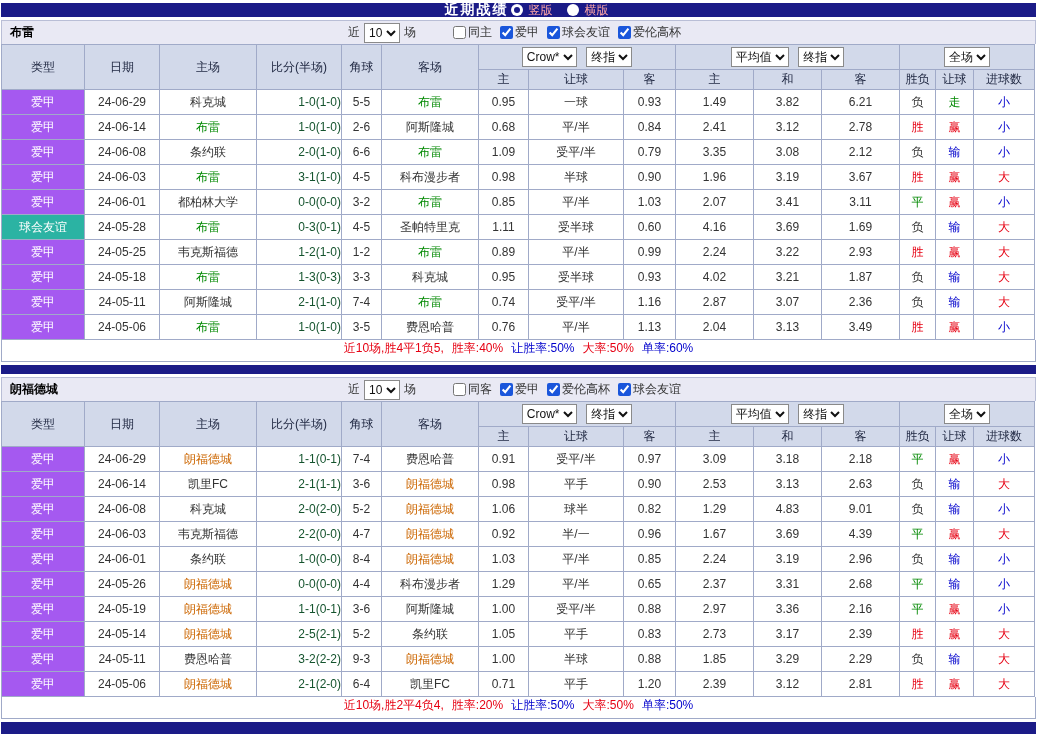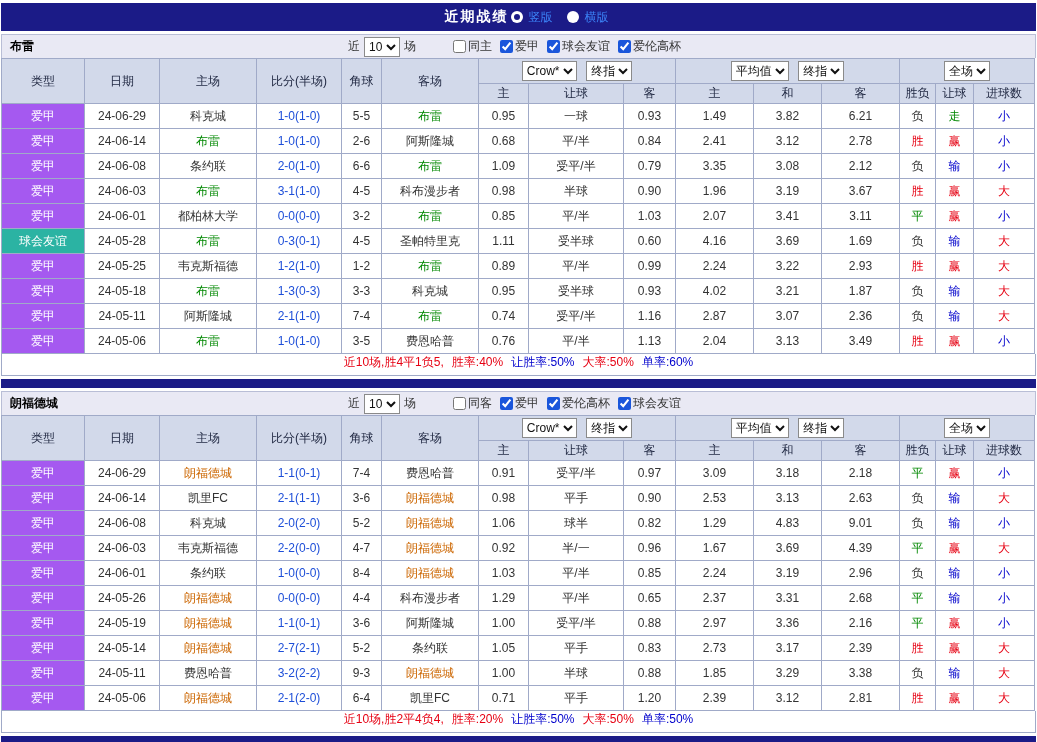--- a/index.html
+++ b/index.html
@@ -9,35 +9,35 @@
     font-family:"Liberation Sans","DejaVu Sans",sans-serif;
     font-size:12px;
     color:#333;
   }
   .page { width:1035px; margin:0 1px; }
 
   
   .topbar {
     margin-top:3px;
     background:#1b1b87;
-    height:28px;
+    height:14px;
     display:flex; align-items:center; justify-content:center; gap:2px;
     color:#fff;
     padding-left:24px;
   }
   .topbar .title { font-size:14px; font-weight:bold; letter-spacing:2px; }
   .radio-group { display:flex; align-items:center; gap:6px; }
   .radio {
     width:12px; height:12px; border-radius:50%;
     background:#fff; display:inline-flex; align-items:center; justify-content:center;
     cursor:pointer;
   }
   .radio i { display:block; width:6px; height:6px; border-radius:50%; background:transparent; }
   .radio.sel i { background:#1b1b87; }
-  .radio-label { color:#3b82f6; font-size:12px; margin-right:8px; }
+  .radio-label { color:#fca5a5; font-size:12px; margin-right:8px; }
 
   
   .section { margin-top:3px; }
   .secbar {
     position:relative;
     background:#e9e9f4;
     border:1px solid #b9bed6; border-bottom:none;
     height:24px;
     display:flex; align-items:center; justify-content:center;
   }
@@ -71,21 +71,21 @@
   tbody td { background:#fff; }
   td.type { color:#fff; }
   .t-league { background:#a559f0; }
   .t-friendly { background:#2bb3a3; }
 
   .c-red    { color:#e60012; }
   .c-blue   { color:#0000cc; }
   .c-green  { color:#008800; }
   .c-dark   { color:#333333; }
   .c-orange { color:#cc6600; }
-  .c-score  { color:#1d4ed8; }
+  .c-score  { color:#14532d;text-align:right; }
 
   
   .summary {
     border:1px solid #a0aac8; border-top:none;
     height:22px;
     display:flex; align-items:flex-start; justify-content:center;
     background:#fff;
   }
   .summary span { margin:0 4px; }
 
@@ -574,21 +574,21 @@
             <td>3.36</td>
             <td>2.16</td>
             <td class="c-green">平</td>
             <td class="c-red">赢</td>
             <td class="c-blue">小</td>
           </tr>
           <tr>
             <td class="type t-league">爱甲</td>
             <td>24-05-14</td>
             <td class="c-orange">朗福德城</td>
-            <td class="c-score">2-7(2-1)</td>
+            <td class="c-score">2-5(2-1)</td>
             <td>5-2</td>
             <td class="c-dark">条约联</td>
             <td>1.05</td>
             <td>平手</td>
             <td>0.83</td>
             <td>2.73</td>
             <td>3.17</td>
             <td>2.39</td>
             <td class="c-red">胜</td>
             <td class="c-red">赢</td>
@@ -599,21 +599,21 @@
             <td>24-05-11</td>
             <td class="c-dark">费恩哈普</td>
             <td class="c-score">3-2(2-2)</td>
             <td>9-3</td>
             <td class="c-orange">朗福德城</td>
             <td>1.00</td>
             <td>半球</td>
             <td>0.88</td>
             <td>1.85</td>
             <td>3.29</td>
-            <td>3.38</td>
+            <td>2.29</td>
             <td class="c-dark">负</td>
             <td class="c-blue">输</td>
             <td class="c-red">大</td>
           </tr>
           <tr>
             <td class="type t-league">爱甲</td>
             <td>24-05-06</td>
             <td class="c-orange">朗福德城</td>
             <td class="c-score">2-1(2-0)</td>
             <td>6-4</td>

